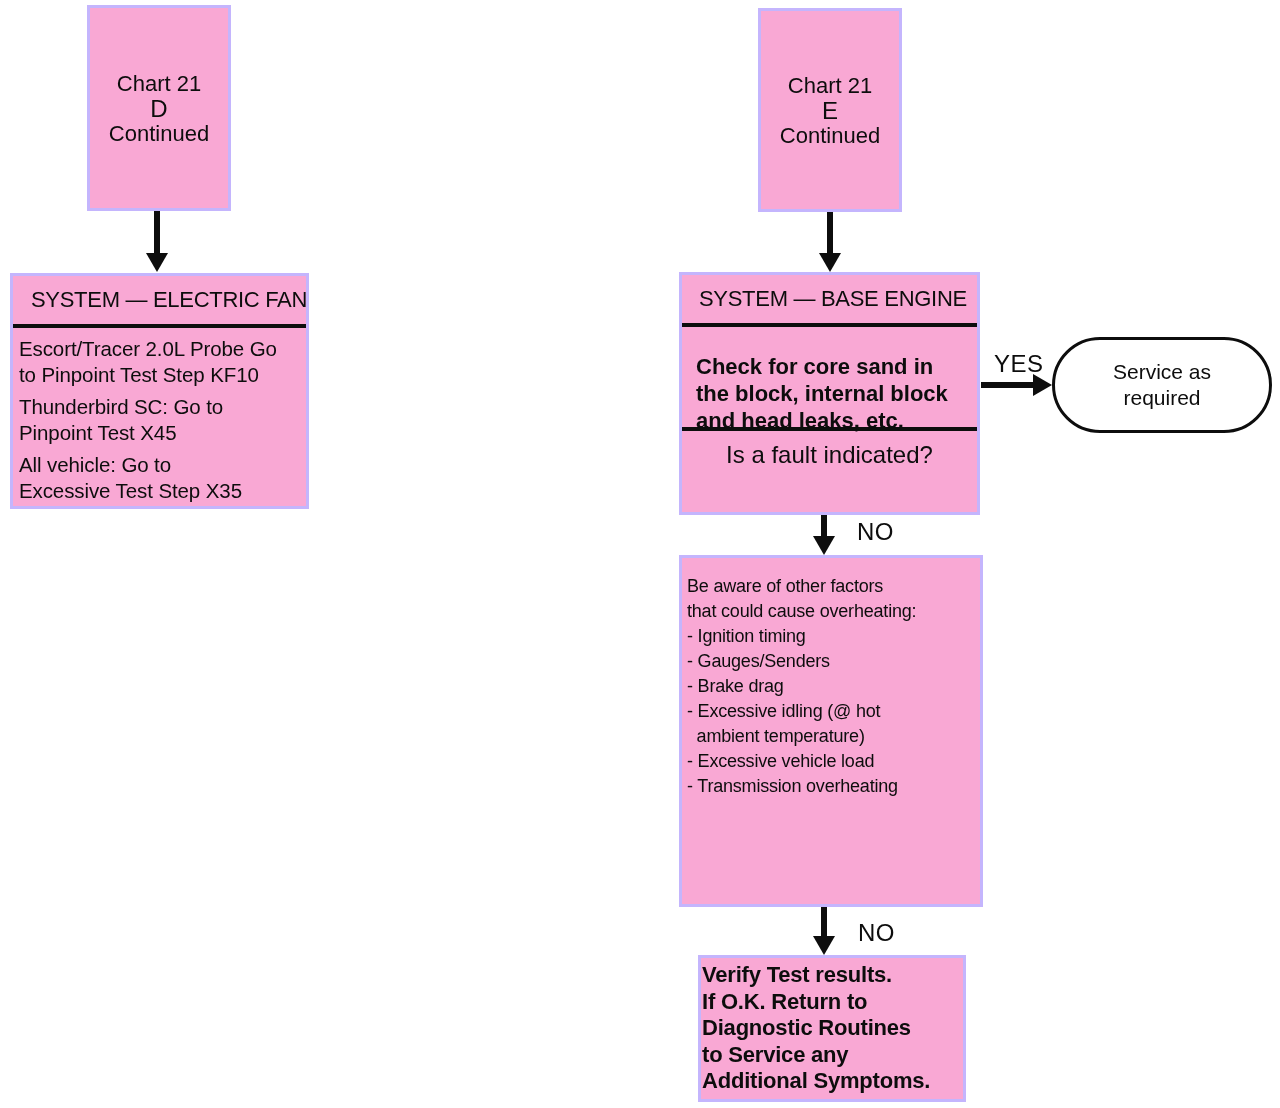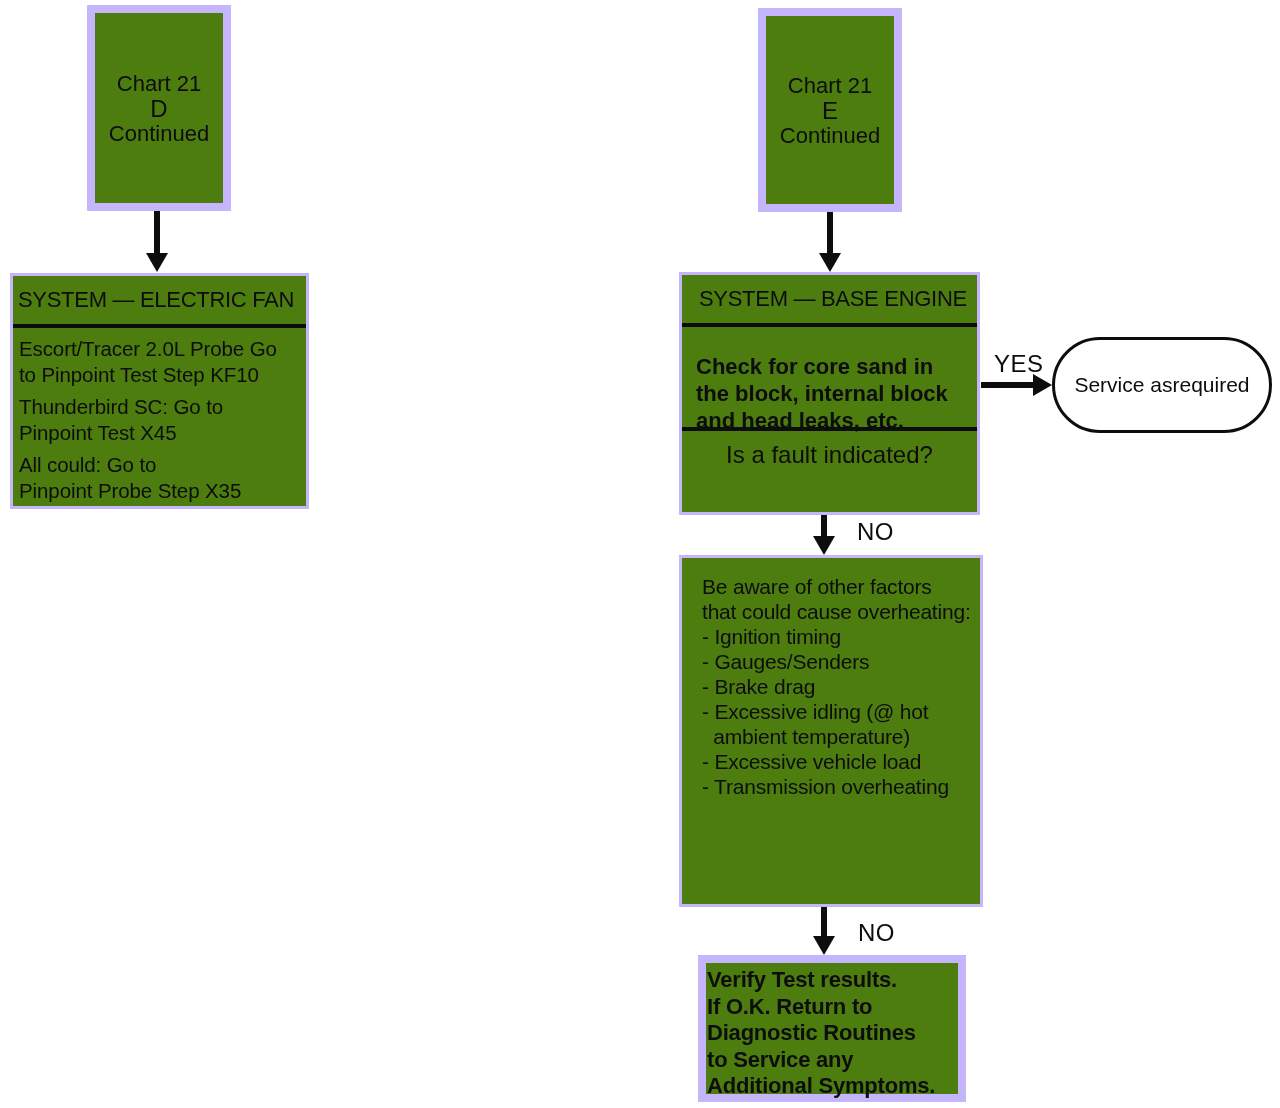--- a/index.html
+++ b/index.html
@@ -10,42 +10,42 @@
     background: #ffffff;
     font-family: "Liberation Sans", sans-serif;
     color: #0d0d0d;
     overflow: hidden;
   }
 
   
   .node {
     position: absolute;
     box-sizing: border-box;
-    border: 8px solid #c4b5fd;
-    background: #4d7c0f;
+    border: 3px solid #c4b5fd;
+    background: #f9a8d4;
   }
   .thin { border-width: 3px; }
   .chart-ref {
     display: flex;
     flex-direction: column;
     justify-content: center;
     align-items: center;
     text-align: center;
     font-size: 22px;
     line-height: 25px;
   }
   .chart-ref .big { font-size: 24px; }
 
   .sys-header {
     box-sizing: border-box;
     height: 52px;
     display: flex;
     align-items: center;
     border-bottom: 4px solid #0d0d0d;
-    padding-left: 5px;
+    padding-left: 18px;
     font-size: 22px;
     letter-spacing: -0.3px;
     white-space: nowrap;
   }
   .fan-body { padding: 8px 2px 0 6px; font-size: 20.5px; line-height: 26px; letter-spacing: -0.1px; }
   .fan-body .para { margin-bottom: 6px; }
 
   .engine-body {
     box-sizing: border-box;
     height: 104px;
@@ -56,31 +56,32 @@
     line-height: 27px;
   }
   .engine-question {
     height: 48px;
     display: flex;
     align-items: center;
     justify-content: center;
     font-size: 24px;
   }
 
-  .factors-body { padding: 16px 4px 0 20px; font-size: 21px; line-height: 25px; letter-spacing: -0.2px; }
+  .factors-body { padding: 16px 4px 0 5px; font-size: 18px; line-height: 25px; letter-spacing: -0.2px; }
   .factors-body .fline { white-space: pre; }
 
   .verify-body { padding: 4px 4px 0 1px; font-weight: bold; font-size: 22px; line-height: 26.5px; letter-spacing: -0.2px; }
 
   .terminal {
     position: absolute;
     box-sizing: border-box;
     border: 3px solid #0d0d0d;
     border-radius: 48px;
     display: flex;
+    flex-direction: column;
     justify-content: center;
     align-items: center;
     text-align: center;
     font-size: 21px;
     line-height: 26px;
     background: #ffffff;
   }
 
   
   .shaft-v { position: absolute; width: 6px; background: #0d0d0d; }
@@ -118,22 +119,22 @@
     <div class="fan-body">
       <div class="para">
         <div>Escort/Tracer 2.0L Probe Go</div>
         <div>to Pinpoint Test Step KF10</div>
       </div>
       <div class="para">
         <div>Thunderbird SC: Go to</div>
         <div>Pinpoint Test X45</div>
       </div>
       <div class="para">
-        <div>All could: Go to</div>
-        <div>Pinpoint Probe Step X35</div>
+        <div>All vehicle: Go to</div>
+        <div>Excessive Test Step X35</div>
       </div>
     </div>
   </div>
 
   <div class="node chart-ref" style="left:758px; top:8px; width:144px; height:204px;">
     <div>Chart 21</div>
     <div class="big">E</div>
     <div>Continued</div>
   </div>
 

